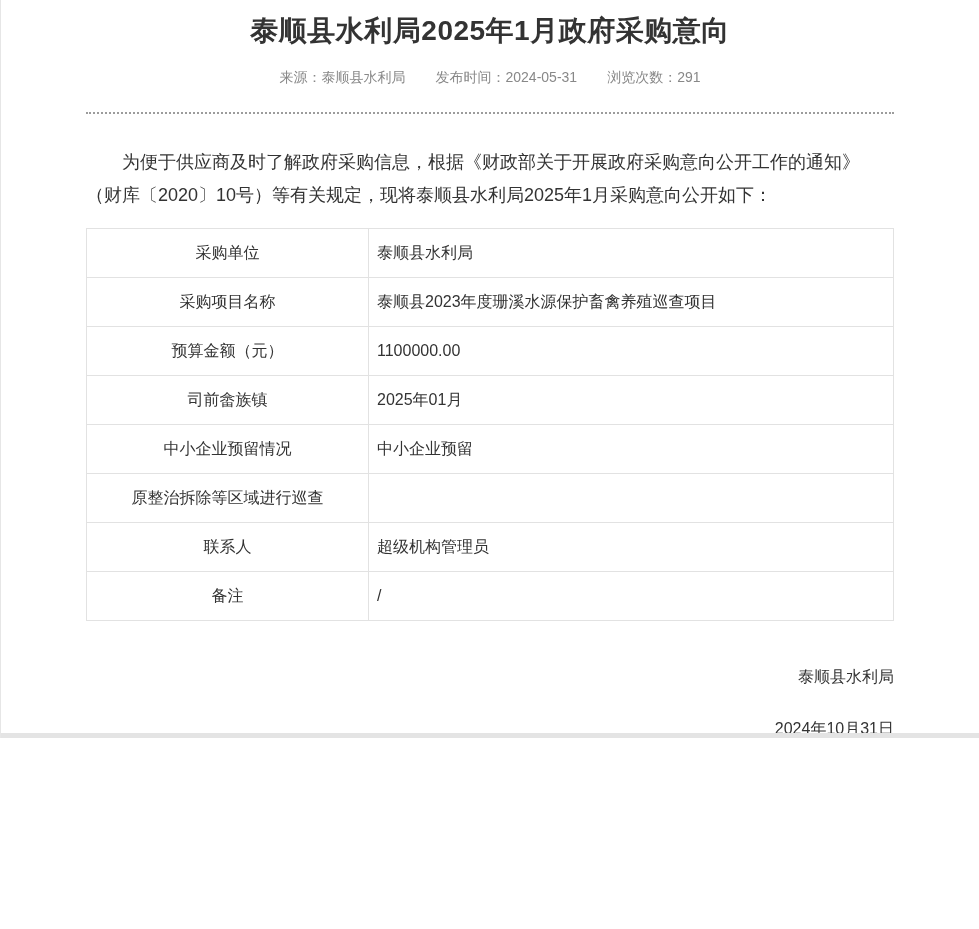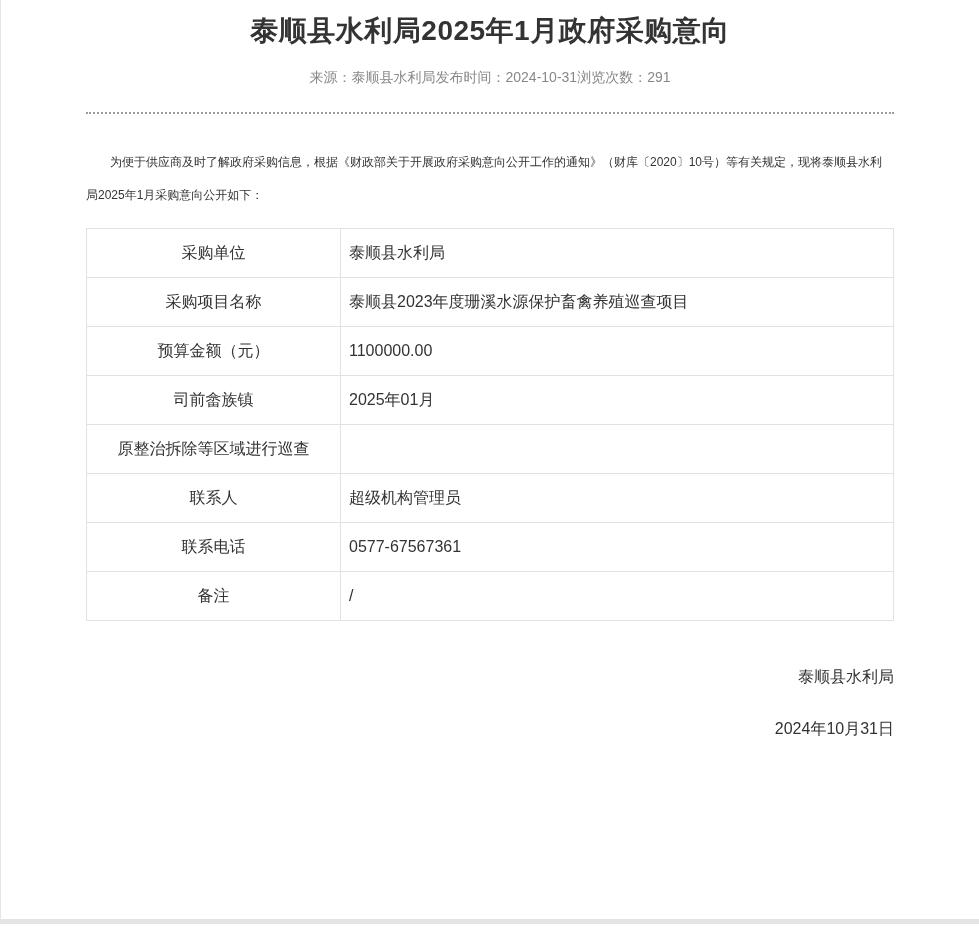--- a/index.html
+++ b/index.html
@@ -11,21 +11,21 @@
   .viewport {
     position: relative;
     width: 979px;
     height: 929px;
     background: #ffffff;
     overflow: hidden;
   }
   .page {
     position: absolute;
     top: 0; left: 0; right: 0;
-    height: 924px;
+    height: 738px;
     border-left: 1px solid #e6e6e6;
     box-sizing: border-box;
     background: #ffffff;
   }
   .content {
     width: 808px;
     margin-left: 85px;
     padding-top: 15px;
   }
   .page-title {
@@ -34,32 +34,33 @@
     font-size: 28px;
     font-weight: bold;
     color: #333333;
     letter-spacing: 0.5px;
     line-height: 32px;
   }
   .meta-row {
     margin-top: 21px;
     display: flex;
     justify-content: center;
+    gap: 30px;
     font-size: 14px;
     color: #888888;
     line-height: 18px;
   }
   .dotted-divider {
     margin-top: 26px;
     height: 0;
     border-top: 2px dotted #9c9c9c;
   }
   .intro-paragraph {
     margin: 32px 0 16px 0;
-    font-size: 12px;
+    font-size: 18px;
     line-height: 33px;
     color: #333333;
     text-indent: 2em;
   }
   table.procurement-table {
     width: 100%;
     border-collapse: collapse;
     table-layout: fixed;
   }
   .procurement-table th,
@@ -68,21 +69,21 @@
     font-size: 16px;
     color: #333333;
     line-height: 28px;
     vertical-align: top;
     word-break: break-all;
   }
   .procurement-table th {
     width: 241px;
     font-weight: normal;
     text-align: center;
-    padding: 10px 6px;
+    padding: 10px 20px;
   }
   .procurement-table td {
     text-align: left;
     padding: 10px 12px 10px 8px;
   }
   .signature {
     margin-top: 46px;
     text-align: right;
     font-size: 16px;
     color: #333333;
@@ -100,21 +101,21 @@
 <body>
 
 <div class="viewport">
   <div class="page">
     <div class="content">
 
       <h1 class="page-title">泰顺县水利局2025年1月政府采购意向</h1>
 
       <div class="meta-row">
         <span>来源：泰顺县水利局</span>
-        <span>发布时间：2024-10-31</span>
+        <span>发布时间：2024-05-31</span>
         <span>浏览次数：291</span>
       </div>
 
       <div class="dotted-divider"></div>
 
       <p class="intro-paragraph">为便于供应商及时了解政府采购信息，根据《财政部关于开展政府采购意向公开工作的通知》（财库〔2020〕10号）等有关规定，现将泰顺县水利局2025年1月采购意向公开如下：</p>
 
       <table class="procurement-table">
         <tbody>
   <tr>
@@ -132,35 +133,35 @@
   <tr>
     <th>预算金额（元）</th>
     <td>1100000.00</td>
   </tr>
 
   <tr>
     <th>司前畲族镇</th>
     <td>2025年01月</td>
   </tr>
 
+  <tr>
+    <th>中小企业预留情况</th>
+    <td>中小企业预留</td>
+  </tr>
 
   <tr>
     <th>原整治拆除等区域进行巡查</th>
     <td></td>
   </tr>
 
   <tr>
     <th>联系人</th>
     <td>超级机构管理员</td>
   </tr>
 
-  <tr>
-    <th>联系电话</th>
-    <td>0577-67567361</td>
-  </tr>
 
   <tr>
     <th>备注</th>
     <td>/</td>
   </tr>
 </tbody>
       </table>
 
       <div class="signature">
         <div class="signature-org">泰顺县水利局</div>

